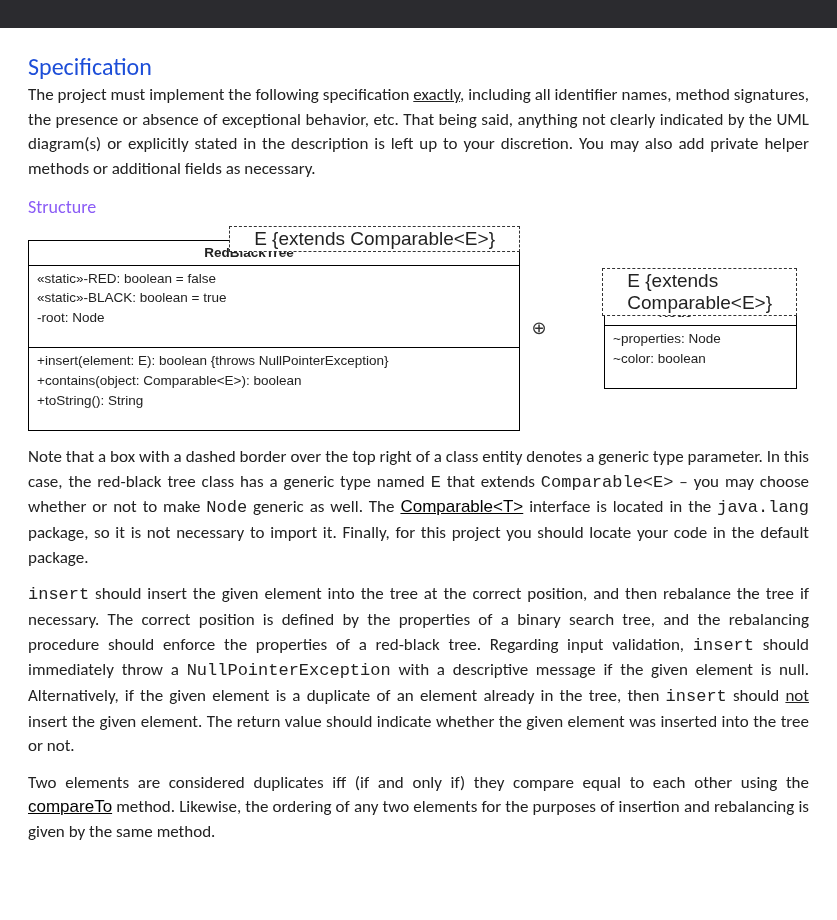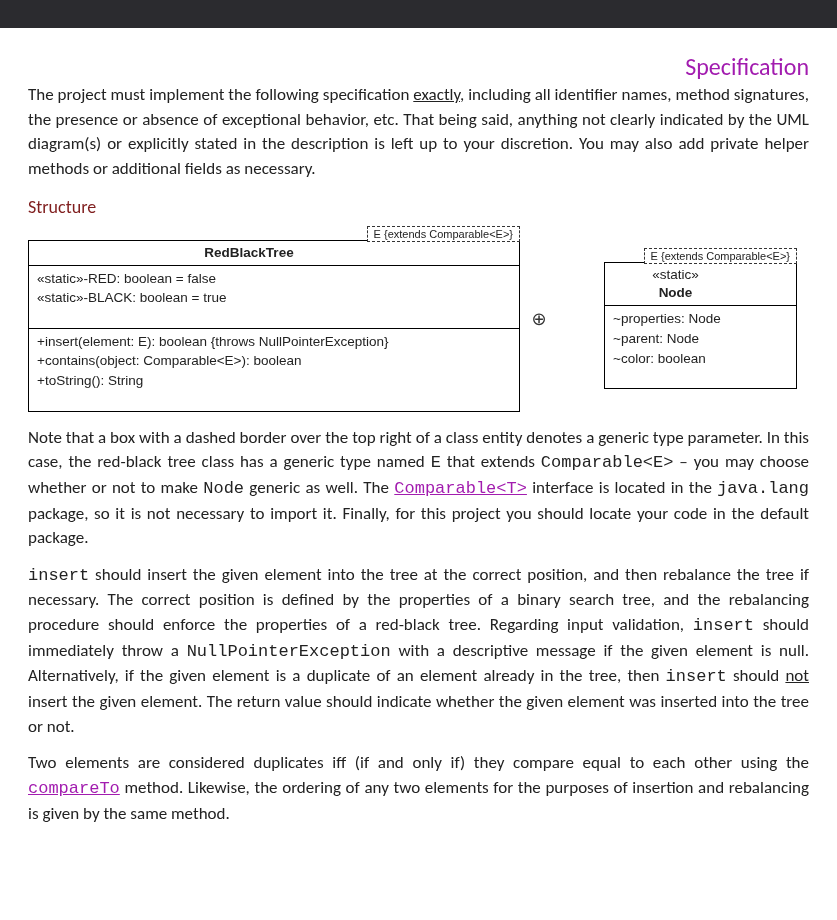--- a/index.html
+++ b/index.html
@@ -17,57 +17,56 @@
     width: 100%;
   }
   .page {
     padding: 18px 28px 20px 28px;
   }
   .intro {
     line-height: 1.45;
     margin-bottom: 18px;
   }
   h2.spec {
-    color: #a21caf;
+    color: #1d4ed8;
     font-weight: 400;
     font-size: 24px;
     margin: 6px 0 2px 0;
-    text-align: right;
   }
   h3.sub {
-    color: #7f1d1d;
+    color: #8b5cf6;
     font-weight: 400;
     font-size: 18px;
     margin: 14px 0 8px 0;
   }
   p { margin: 0 0 12px 0; line-height: 1.45; }
   p.justify { text-align: justify; }
   .underline { text-decoration: underline; }
   .mono { font-family: "Consolas", "Courier New", monospace; }
-  a.link { color: #a21caf; text-decoration: underline; font-family: Liberation Mono, monospace; }
+  a.link { color: #000000; text-decoration: underline; font-family: Liberation Sans, sans-serif; }
 
   
   .uml-wrap {
     display: flex;
     align-items: center;
     gap: 10px;
     margin: 6px 0 14px 0;
   }
   .uml-box-wrap {
     position: relative;
     padding-top: 14px;
   }
   .generic-tag {
     position: absolute;
     top: 0;
     right: 0;
     border: 1.5px dashed #333;
     font-family: Arial, sans-serif;
-    font-size: 11px;
-    padding: 1px 6px;
+    font-size: 19px;
+    padding: 1px 24px;
     background: #fff;
     z-index: 2;
   }
   .uml-class {
     border: 1.5px solid #000;
     background: #fff;
     font-family: Arial, sans-serif;
     font-size: 13.5px;
   }
   .uml-title {
@@ -112,20 +111,21 @@
 
   <div class="uml-wrap">
 
     <div class="uml-box-wrap">
       <div class="generic-tag">E {extends Comparable&lt;E&gt;}</div>
       <div class="uml-class uml-left">
         <div class="uml-title">RedBlackTree</div>
         <div class="uml-section top">
           <div>«static»-RED: boolean = false</div>
           <div>«static»-BLACK: boolean = true</div>
+          <div>-root: Node</div>
         </div>
         <div class="uml-section">
           <div>+insert(element: E): boolean {throws NullPointerException}</div>
           <div>+contains(object: Comparable&lt;E&gt;): boolean</div>
           <div>+toString(): String</div>
         </div>
       </div>
     </div>
 
     <div class="connector">⊕</div>
@@ -134,21 +134,20 @@
 
     <div class="uml-box-wrap">
       <div class="generic-tag">E {extends Comparable&lt;E&gt;}</div>
       <div class="uml-class uml-right">
         <div class="uml-title">
           <span class="stereo">«static»</span>
           <span>Node</span>
         </div>
         <div class="uml-section">
           <div>~properties: Node</div>
-          <div>~parent: Node</div>
           <div>~color: boolean</div>
         </div>
       </div>
     </div>
 
   </div>
 
   <p class="justify">
     <span>Note that a box with a dashed border over the top right of a class entity denotes a generic type parameter.  In this case, the red-black tree class has a generic type named </span><span class="mono">E</span><span> that extends </span><span class="mono">Comparable&lt;E&gt;</span><span> – you may choose whether or not to make </span><span class="mono">Node</span><span> generic as well.  The </span><a href="#" class="link">Comparable&lt;T&gt;</a><span> interface is located in the </span><span class="mono">java.lang</span><span> package, so it is not necessary to import it.  Finally, for this project you should locate your code in the default package.</span>
   </p>

